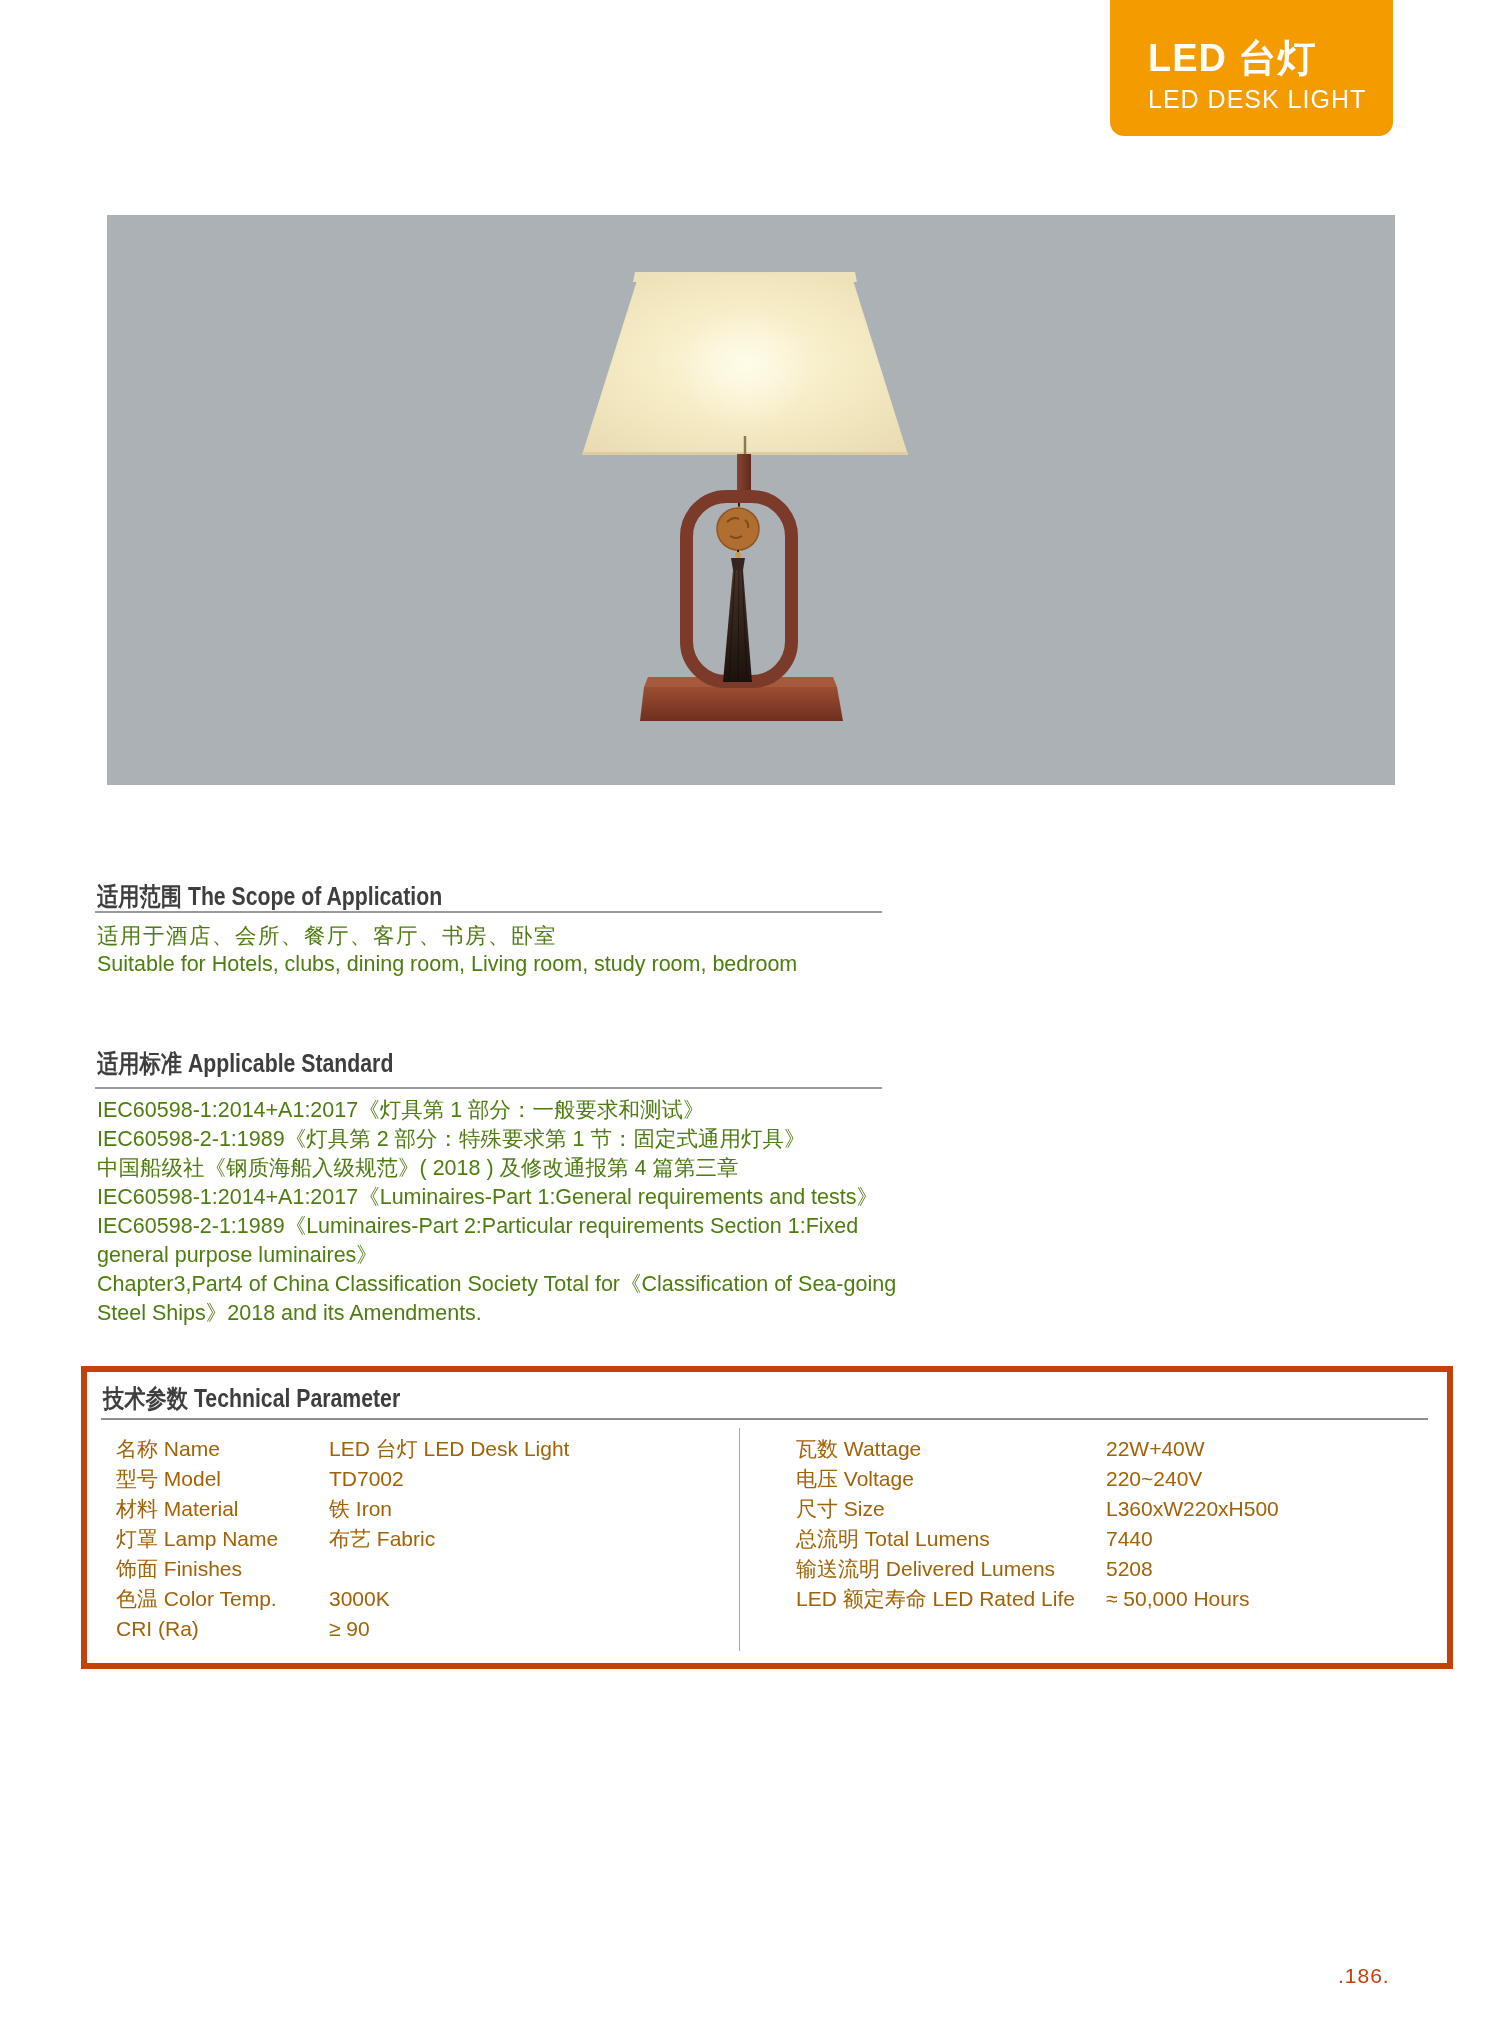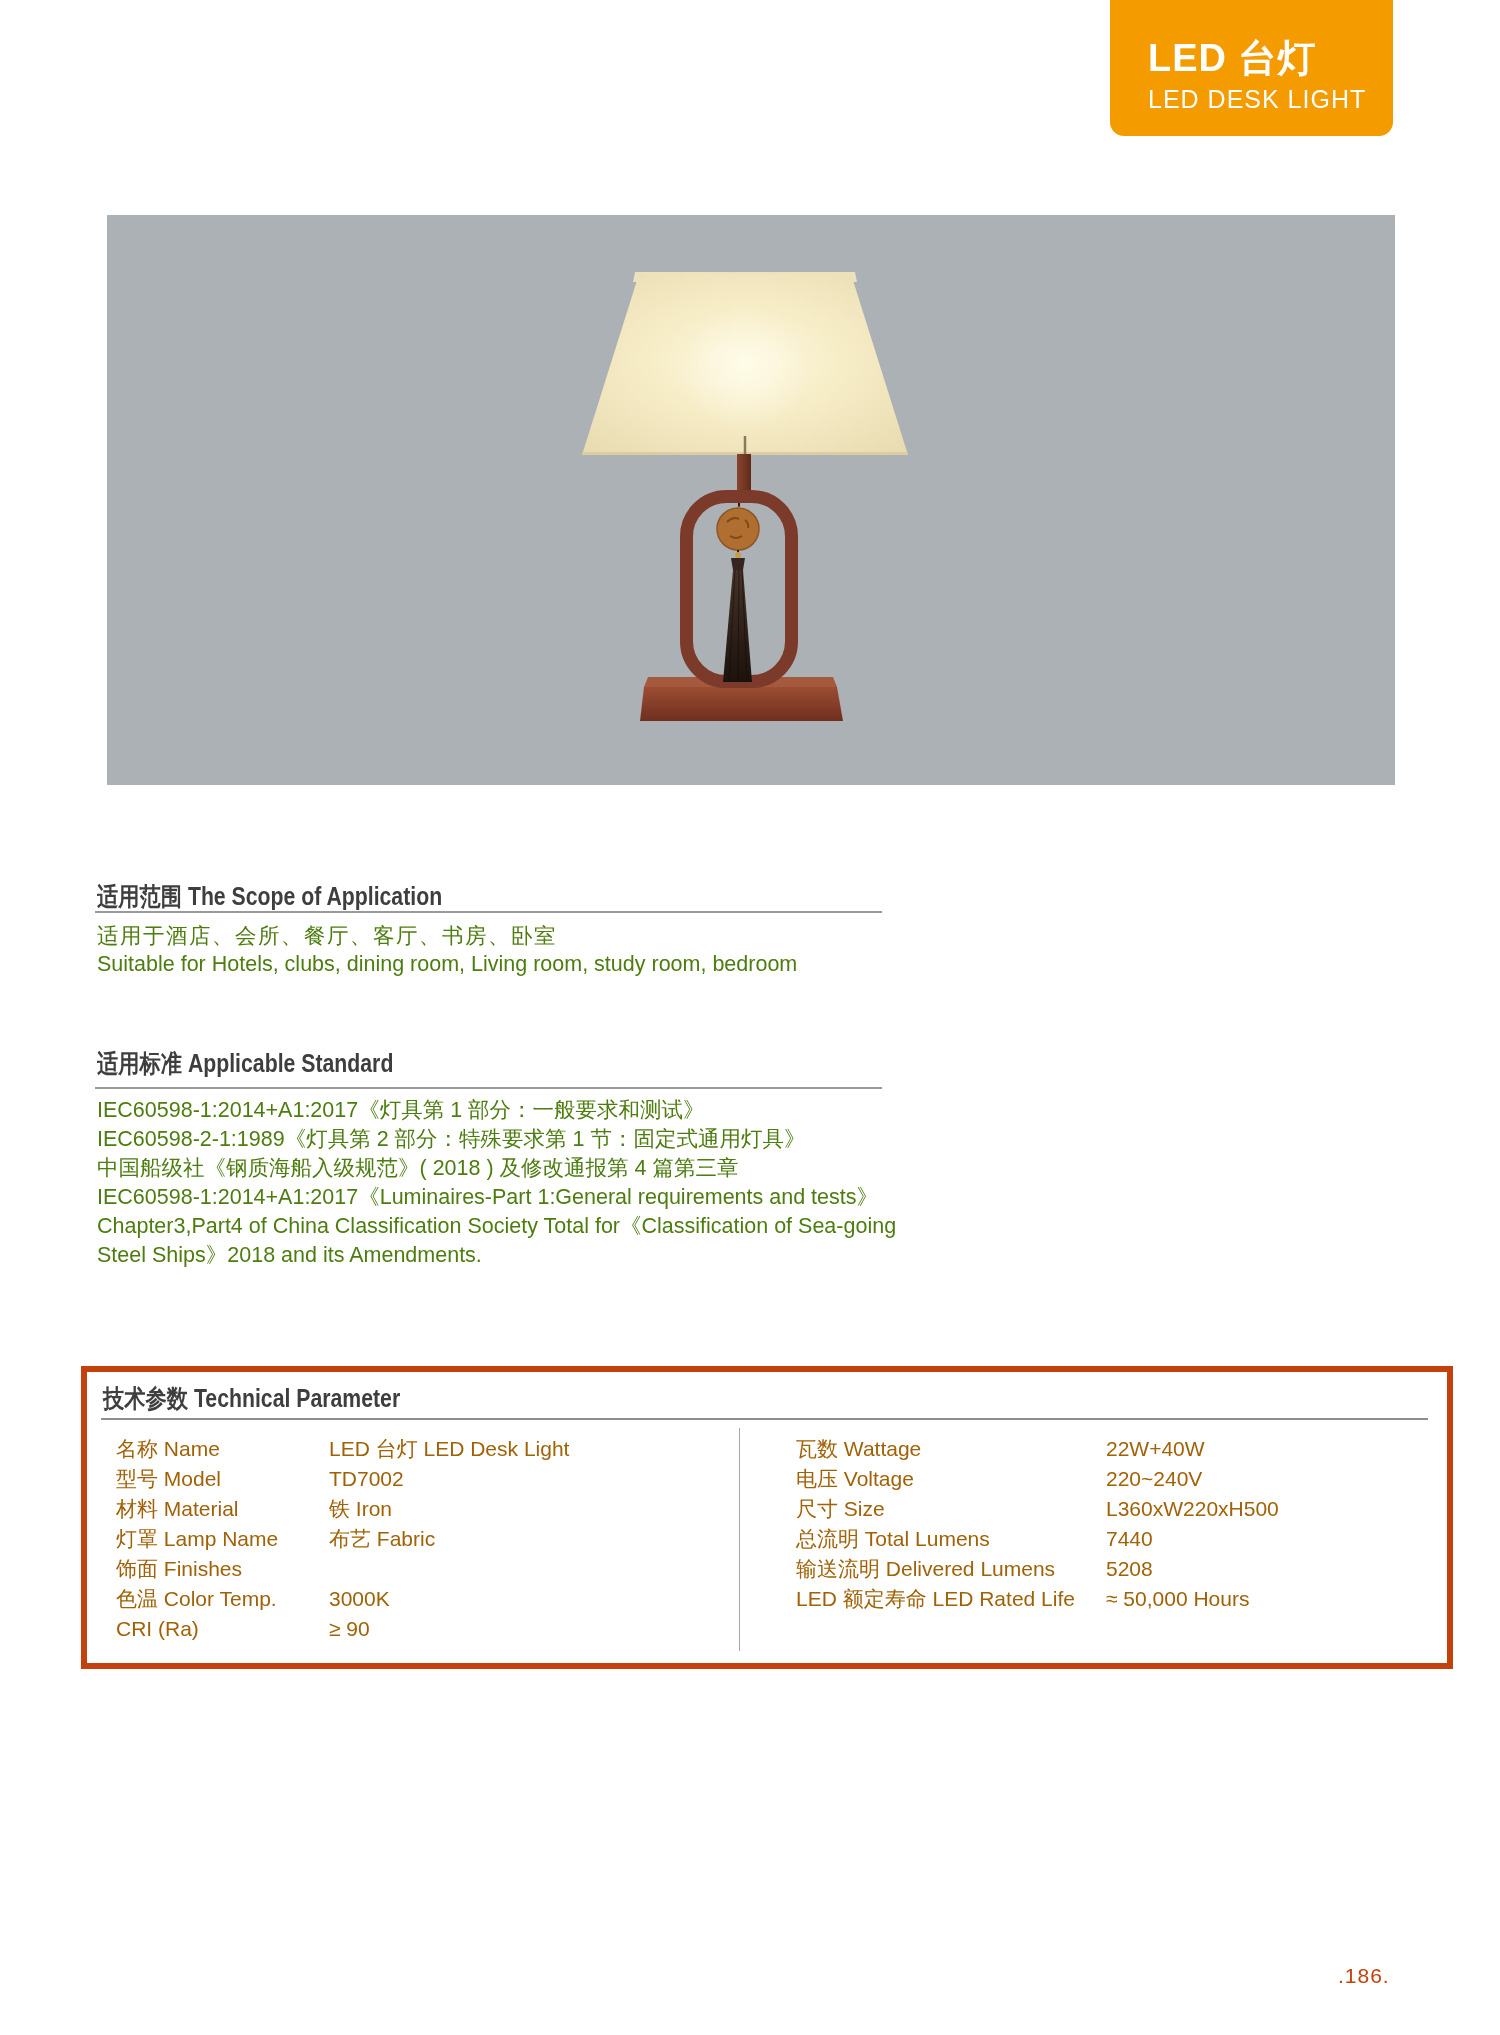--- a/index.html
+++ b/index.html
@@ -141,20 +141,22 @@
   </div>
 
   <div>
     <div class="heading" style="top:1047px;">适用标准 Applicable Standard</div>
     <div class="rule" style="top:1087px;"></div>
     <div class="std-lines bodyline">
       <div>IEC60598-1:2014+A1:2017《灯具第 1 部分：一般要求和测试》</div>
       <div>IEC60598-2-1:1989《灯具第 2 部分：特殊要求第 1 节：固定式通用灯具》</div>
       <div>中国船级社《钢质海船入级规范》( 2018 ) 及修改通报第 4 篇第三章</div>
       <div>IEC60598-1:2014+A1:2017《Luminaires-Part 1:General requirements and tests》</div>
+      <div>IEC60598-2-1:1989《Luminaires-Part 2:Particular requirements Section 1:Fixed</div>
+      <div>general purpose luminaires》</div>
       <div>Chapter3,Part4 of China Classification Society Total for《Classification of Sea-going</div>
       <div>Steel Ships》2018 and its Amendments.</div>
     </div>
   </div>
 
   <div class="tech-box">
     <div class="tech-heading">技术参数 Technical Parameter</div>
     <div class="tech-rule"></div>
     <div class="tech-divider"></div>
 

